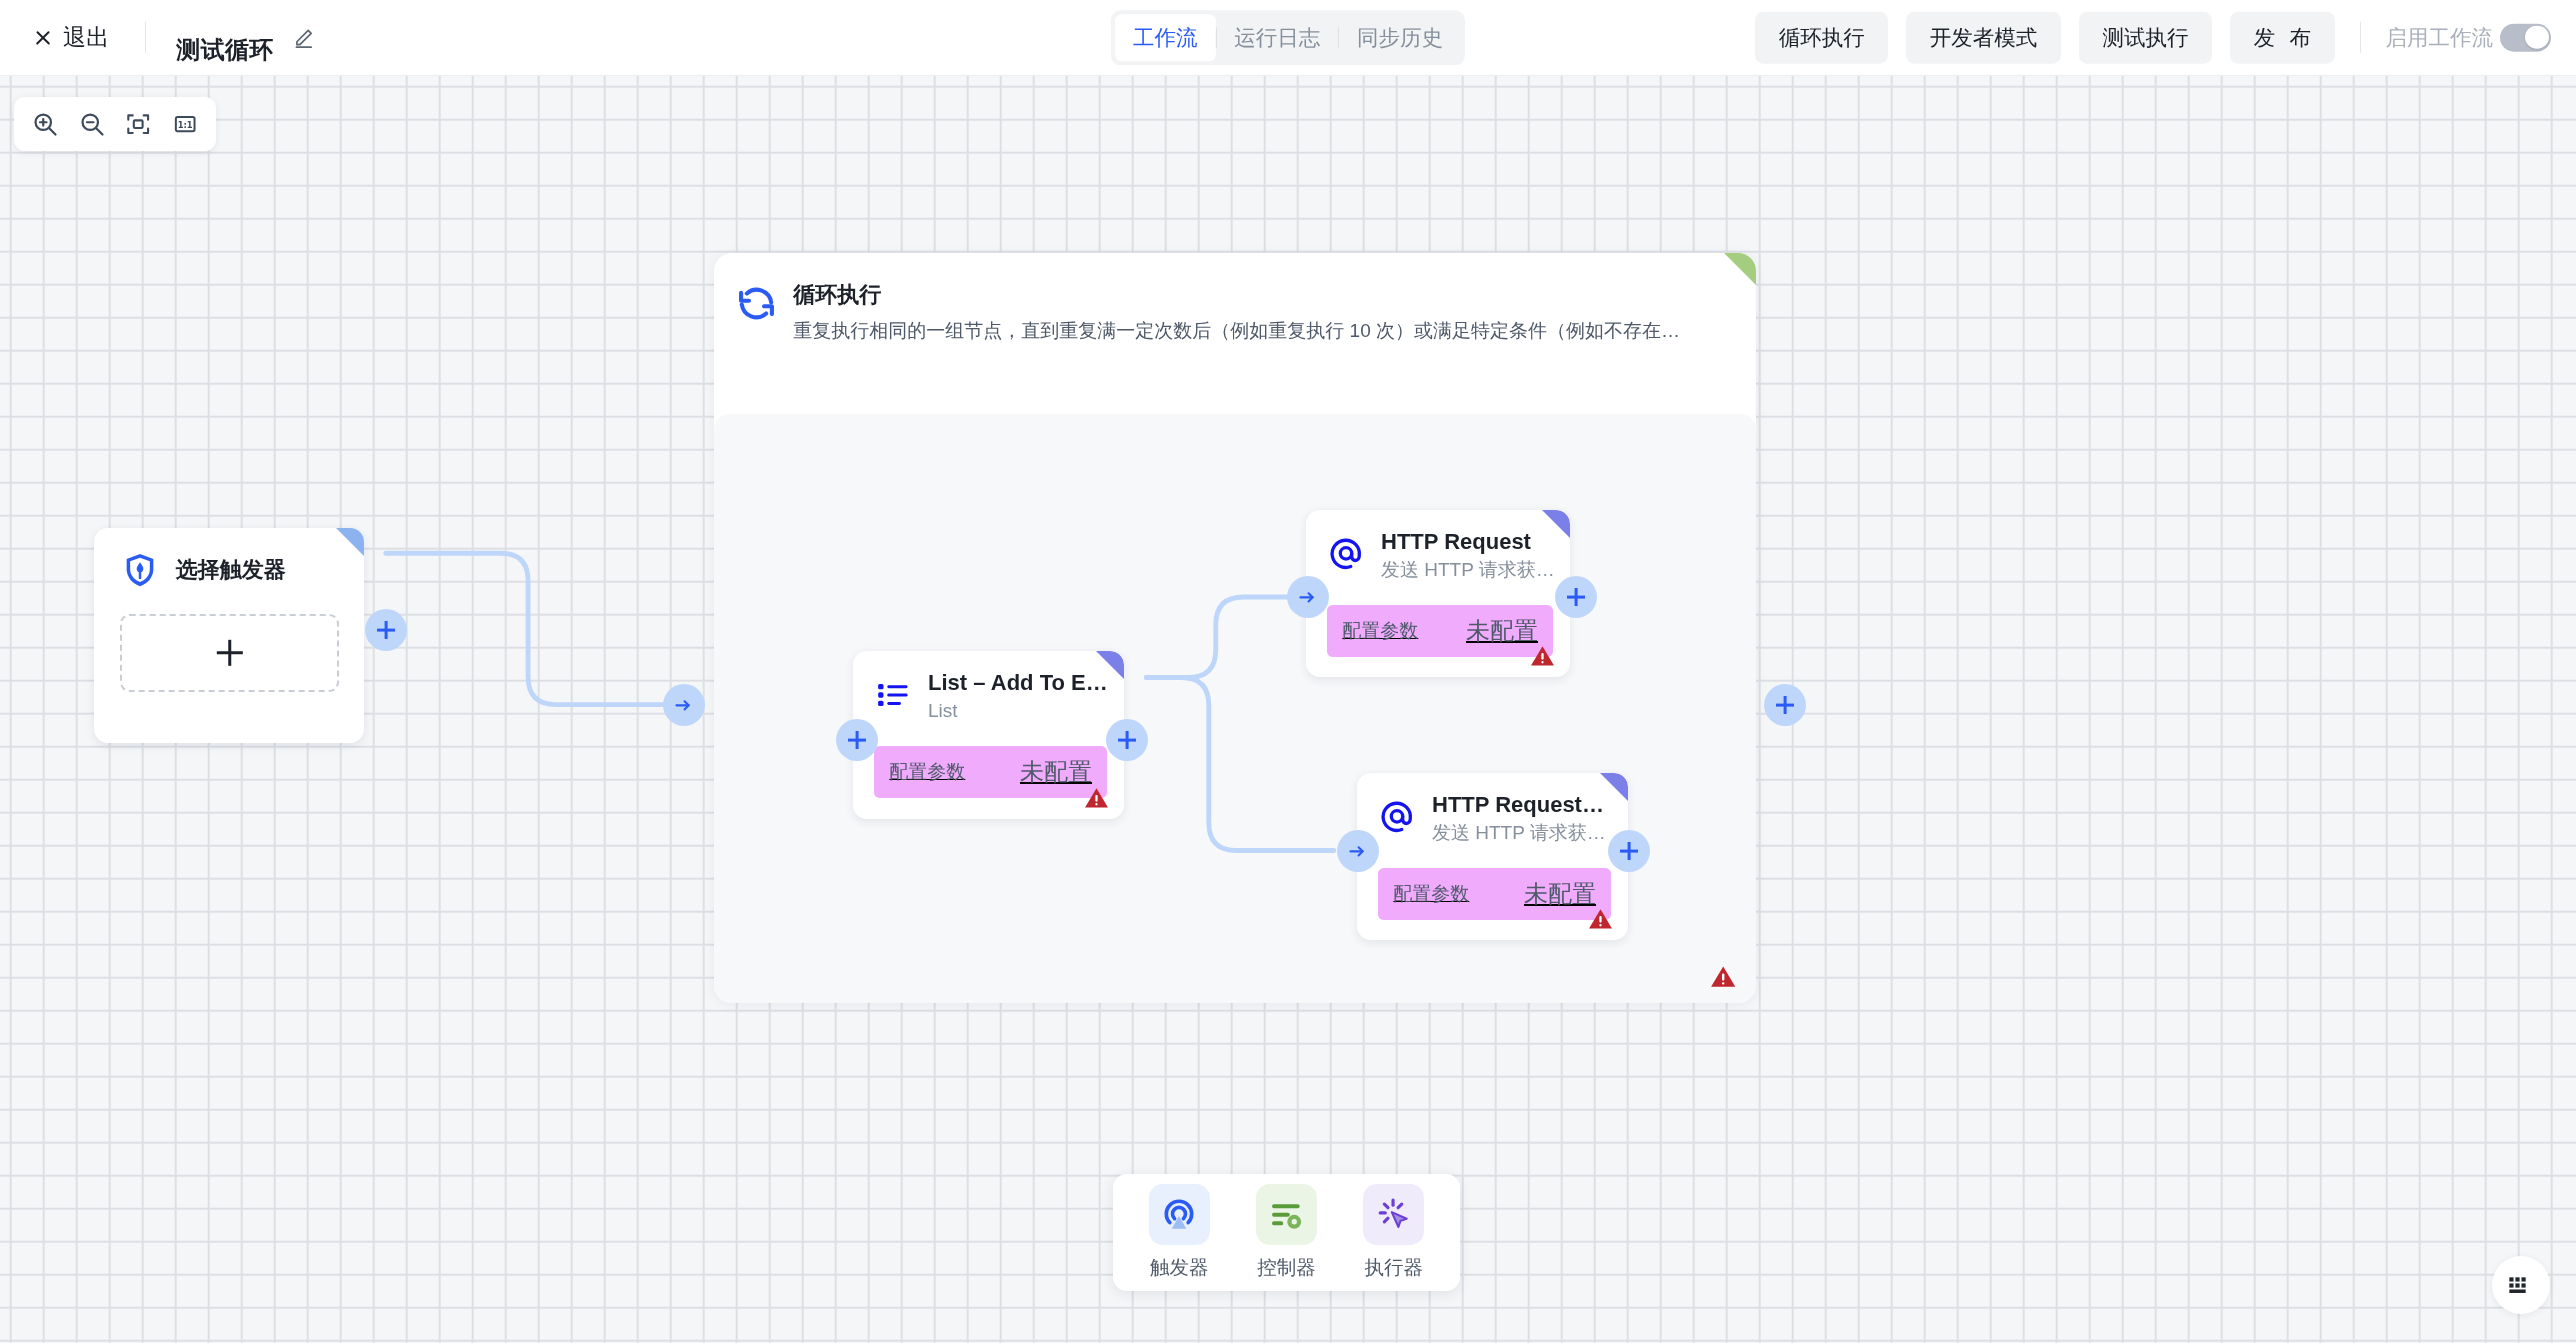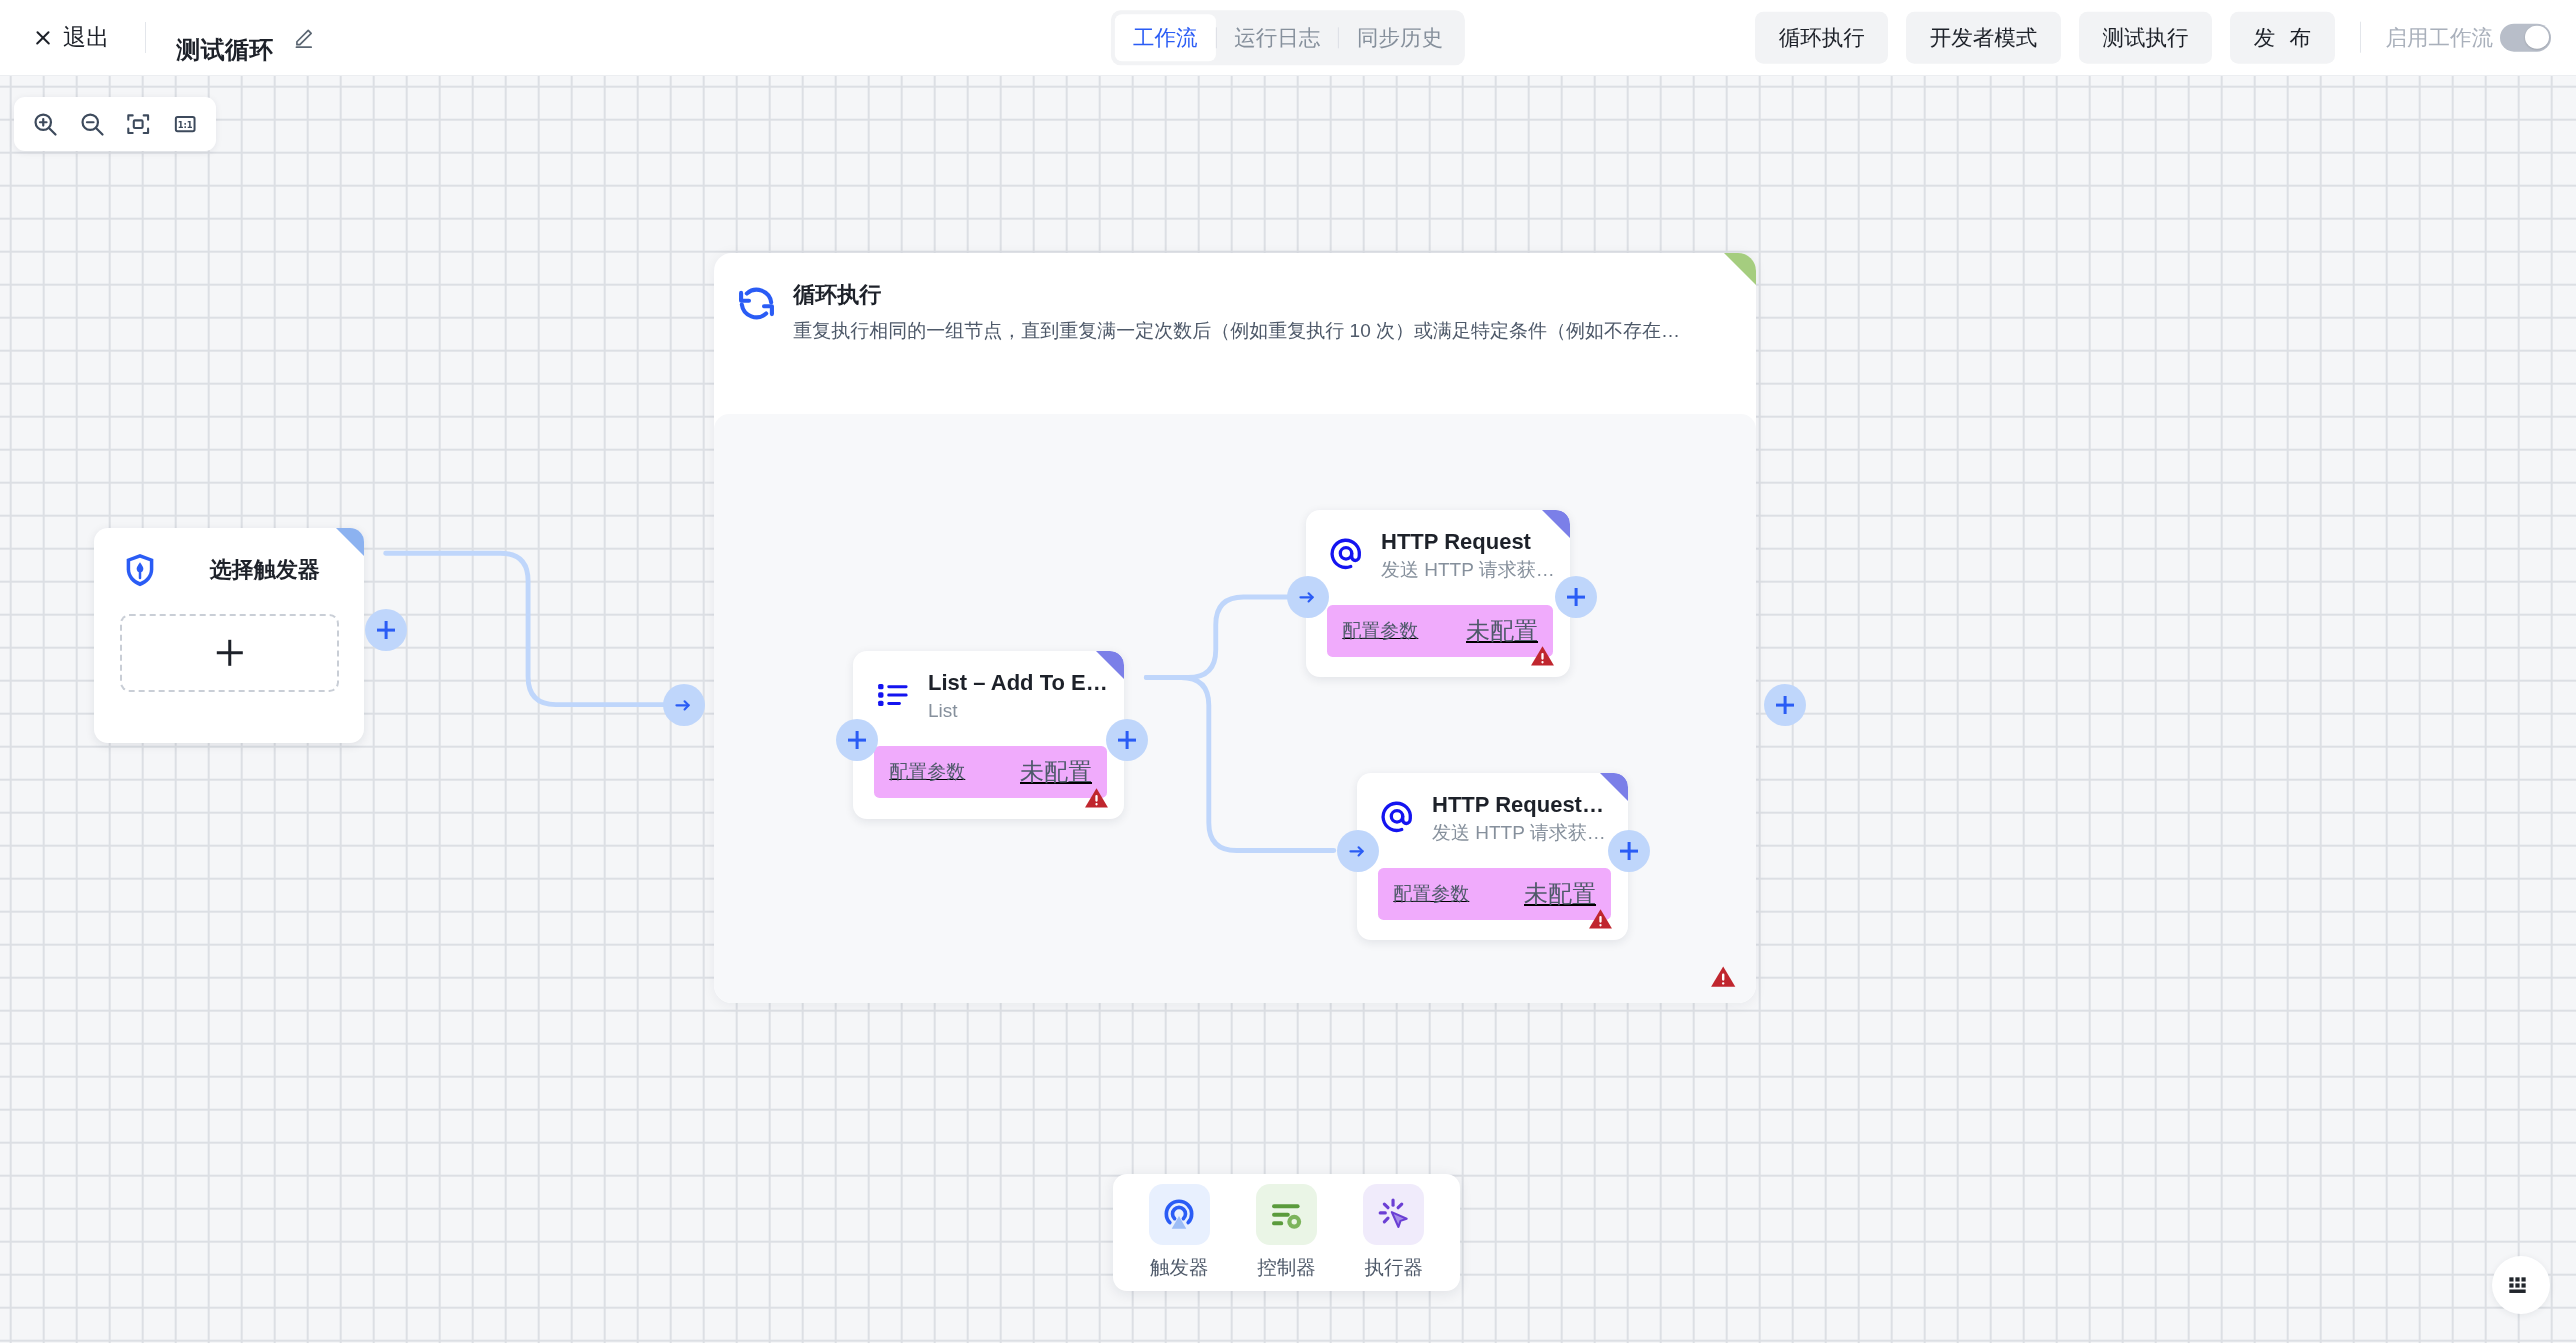--- a/index.html
+++ b/index.html
@@ -174,21 +174,21 @@
   .node-warn { position: absolute; right: 15.3px; bottom: 9.7px; width: 25px; height: 22px; }
 
   
   .trigger-node {
     position: absolute; left: 94px; top: 452px;
     width: 270px; height: 215px;
     background: #ffffff; border-radius: 14px;
     box-shadow: 0 2.1px 9.7px rgba(24,34,55,.09); z-index: 10;
   }
   .trigger-head { display: flex; align-items: center; gap: 15.3px; padding: 22px 0 0 26.4px; }
-  .trigger-title { font-size: 22px; font-weight: bold; color: #1d2129; margin-left: 34px; }
+  .trigger-title { font-size: 22px; font-weight: bold; color: #1d2129; }
   .trigger-drop {
     margin: 23.6px 25px 0 26.4px; height: 78px;
     border: 2.1px dashed #c9ced6; border-radius: 9.7px;
     display: flex; align-items: center; justify-content: center; cursor: pointer;
   }
   .plus-big { width: 29px; height: 29px; position: relative; }
   .plus-big::before, .plus-big::after {
     content: ""; position: absolute; left: 50%; top: 50%; background: #1d2129;
   }
   .plus-big::before { width: 26.4px; height: 3.5px; transform: translate(-50%,-50%); }

